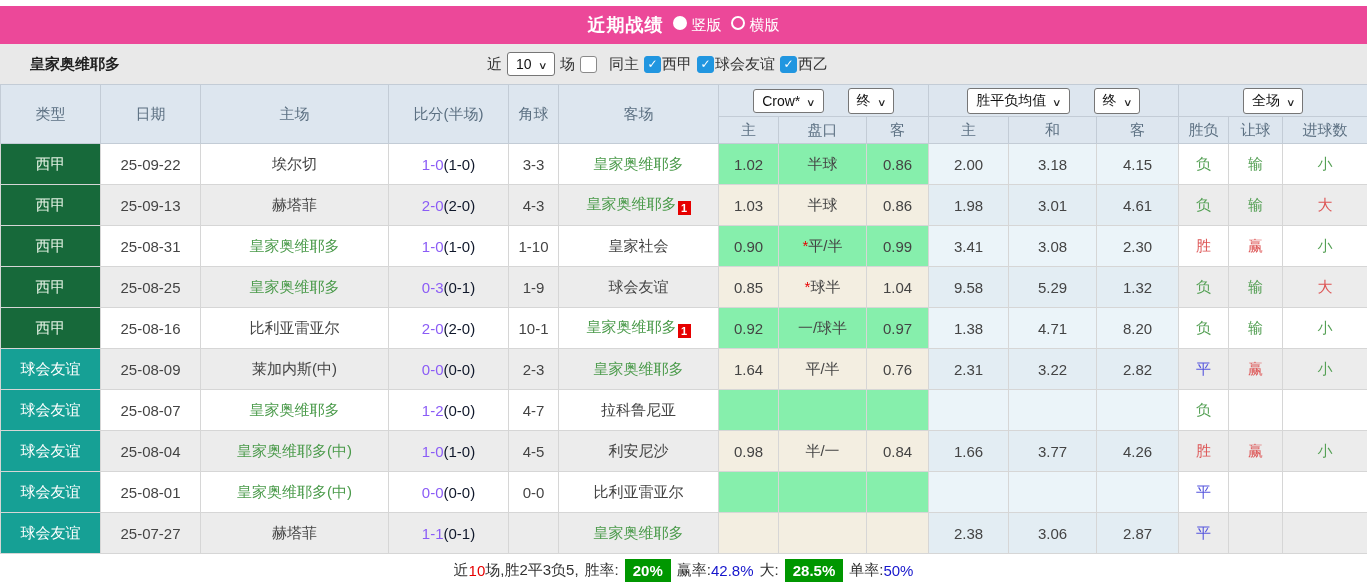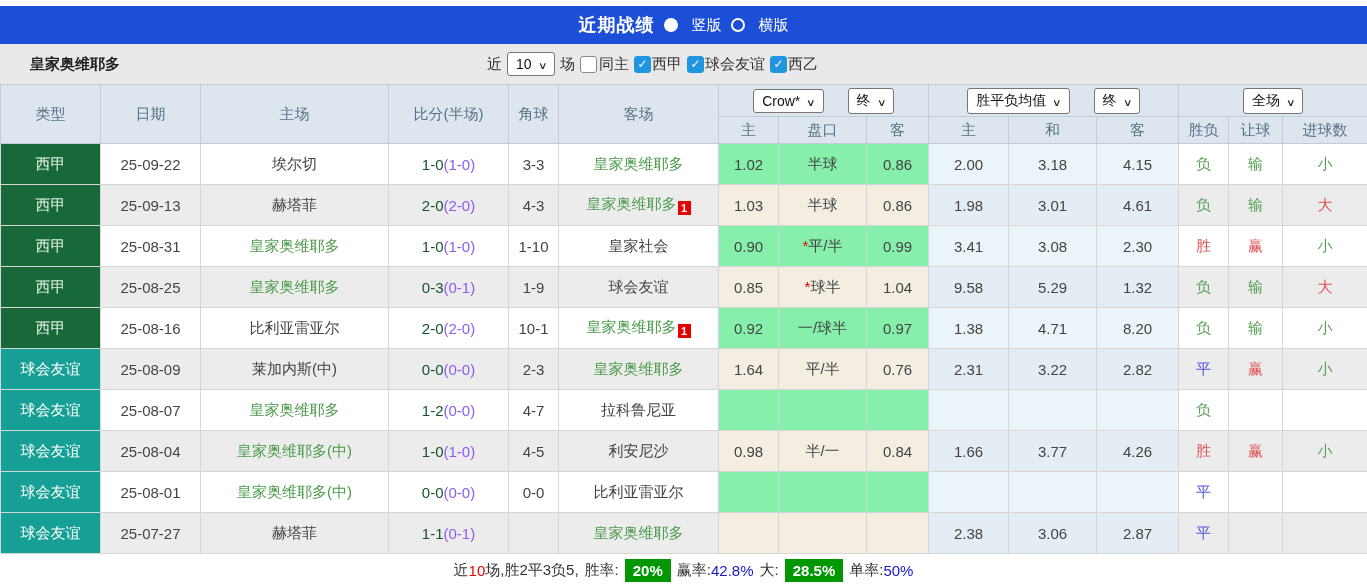--- a/index.html
+++ b/index.html
@@ -2,23 +2,23 @@
 <html><head>
 <meta charset="utf-8">
 <style>
   html,body{margin:0;padding:0}
   body{
     width:1367px;height:585px;overflow:hidden;background:#fff;
     font-family:"Liberation Sans","DejaVu Sans",sans-serif;color:#333;
   }
   
   .topgap{height:6px;background:#fff}
-  .topbar{height:38px;background:#1d4ed8;display:flex;align-items:center;justify-content:center;gap:9px;color:#fff}
+  .topbar{height:38px;background:#ec4899;display:flex;align-items:center;justify-content:center;gap:9px;color:#fff}
   .topbar .title{font-size:18px;font-weight:bold;letter-spacing:1px}
-  .radio-group{display:inline-flex;align-items:center;gap:14px;font-size:15px;cursor:pointer}
+  .radio-group{display:inline-flex;align-items:flex-start;gap:5px;font-size:15px;cursor:pointer}
   .radio{width:14px;height:14px;border-radius:50%;border:2px solid #fff;box-sizing:border-box;display:inline-block}
   .radio.on{background:#fff}
   
   .filterband{height:40px;background:#e9e9e9;position:relative;display:flex;align-items:center}
   .teamname{margin-left:30px;font-weight:bold;font-size:15px;color:#222}
   .filters{position:absolute;left:487px;display:flex;align-items:center;gap:5px;font-size:15px;color:#333}
   .selbox{display:inline-flex;align-items:center;gap:7px;background:#fff;border:1px solid #767676;border-radius:3px;padding:3px 8px;font-size:14px;color:#111;cursor:pointer;white-space:nowrap}
   .chev::after{content:"\2228";font-size:10px;color:#222;display:inline-block;transform:scaleX(1.3)}
   .cb{width:17px;height:17px;border:1px solid #8a8a8a;border-radius:3px;background:#fff;box-sizing:border-box;display:inline-flex;align-items:center;justify-content:center;cursor:pointer}
   .cb.on{background:#2196e0;border-color:#2196e0;color:#fff}
@@ -32,22 +32,22 @@
   .selwrap{display:flex;align-items:center;justify-content:center;gap:24px}
   tbody td{border:1px solid #d6d6d6;text-align:center;height:40px;font-size:15px;padding:0;color:#444;overflow:hidden;white-space:nowrap}
   tbody tr:nth-child(even) td{background:#ececec}
   tbody td.asian{background:#86efac}
   tbody tr:nth-child(even) td.asian{background:#f3eee1}
   tbody td.euro{background:#ebf4f9}
   tbody tr:nth-child(even) td.euro{background:#e3edf3}
   td.type-league{background:#17693a !important;color:#e4f2e4}
   td.type-friendly{background:#16a095 !important;color:#fff}
   .focus{color:#4a9a4a}
-  .ft{color:#14532d}
-  .ht{color:#8b5cf6}
+  .ft{color:#8b5cf6}
+  .ht{color:#0f172a}
   .res-r{color:#dd5555 !important}
   .res-g{color:#55a055 !important}
   .res-b{color:#5555dd !important}
   .star{color:#e60000}
   .badge{display:inline-block;background:#e60000;color:#fff;font-size:11px;font-weight:bold;line-height:14px;width:13px;height:14px;vertical-align:top;margin-left:1px;margin-top:6px;text-align:center}
   .badge:empty{display:none}
   
   .footband{height:33px;display:flex;align-items:center;justify-content:center;font-size:15px;gap:6px;background:#fff;color:#333}
   .pair{display:inline-flex;align-items:center}
   .badge-green{background:#009700;color:#fff;font-weight:bold;padding:3px 8px}
@@ -73,21 +73,21 @@
 
 <div class="filterband">
   <span class="teamname">皇家奥维耶多</span>
   <div class="filters">
     <span>近</span>
     <div class="selbox">
       <span>10</span>
       <span class="chev"></span>
     </div>
     <span>场</span>
-    <label class="filteritem" style="gap:2px">
+    <label class="filteritem" style="gap:12px">
       <span class="cb"></span>
       <span>同主</span>
     </label>
     <label class="filteritem">
       <span class="cb on"></span>
       <span>西甲</span>
     </label>
     <label class="filteritem">
       <span class="cb on"></span>
       <span>球会友谊</span>

